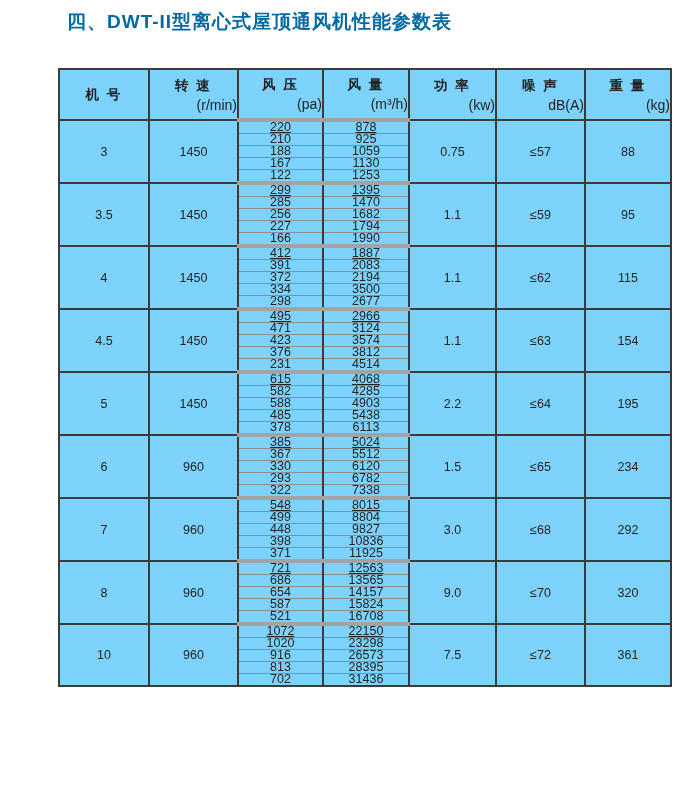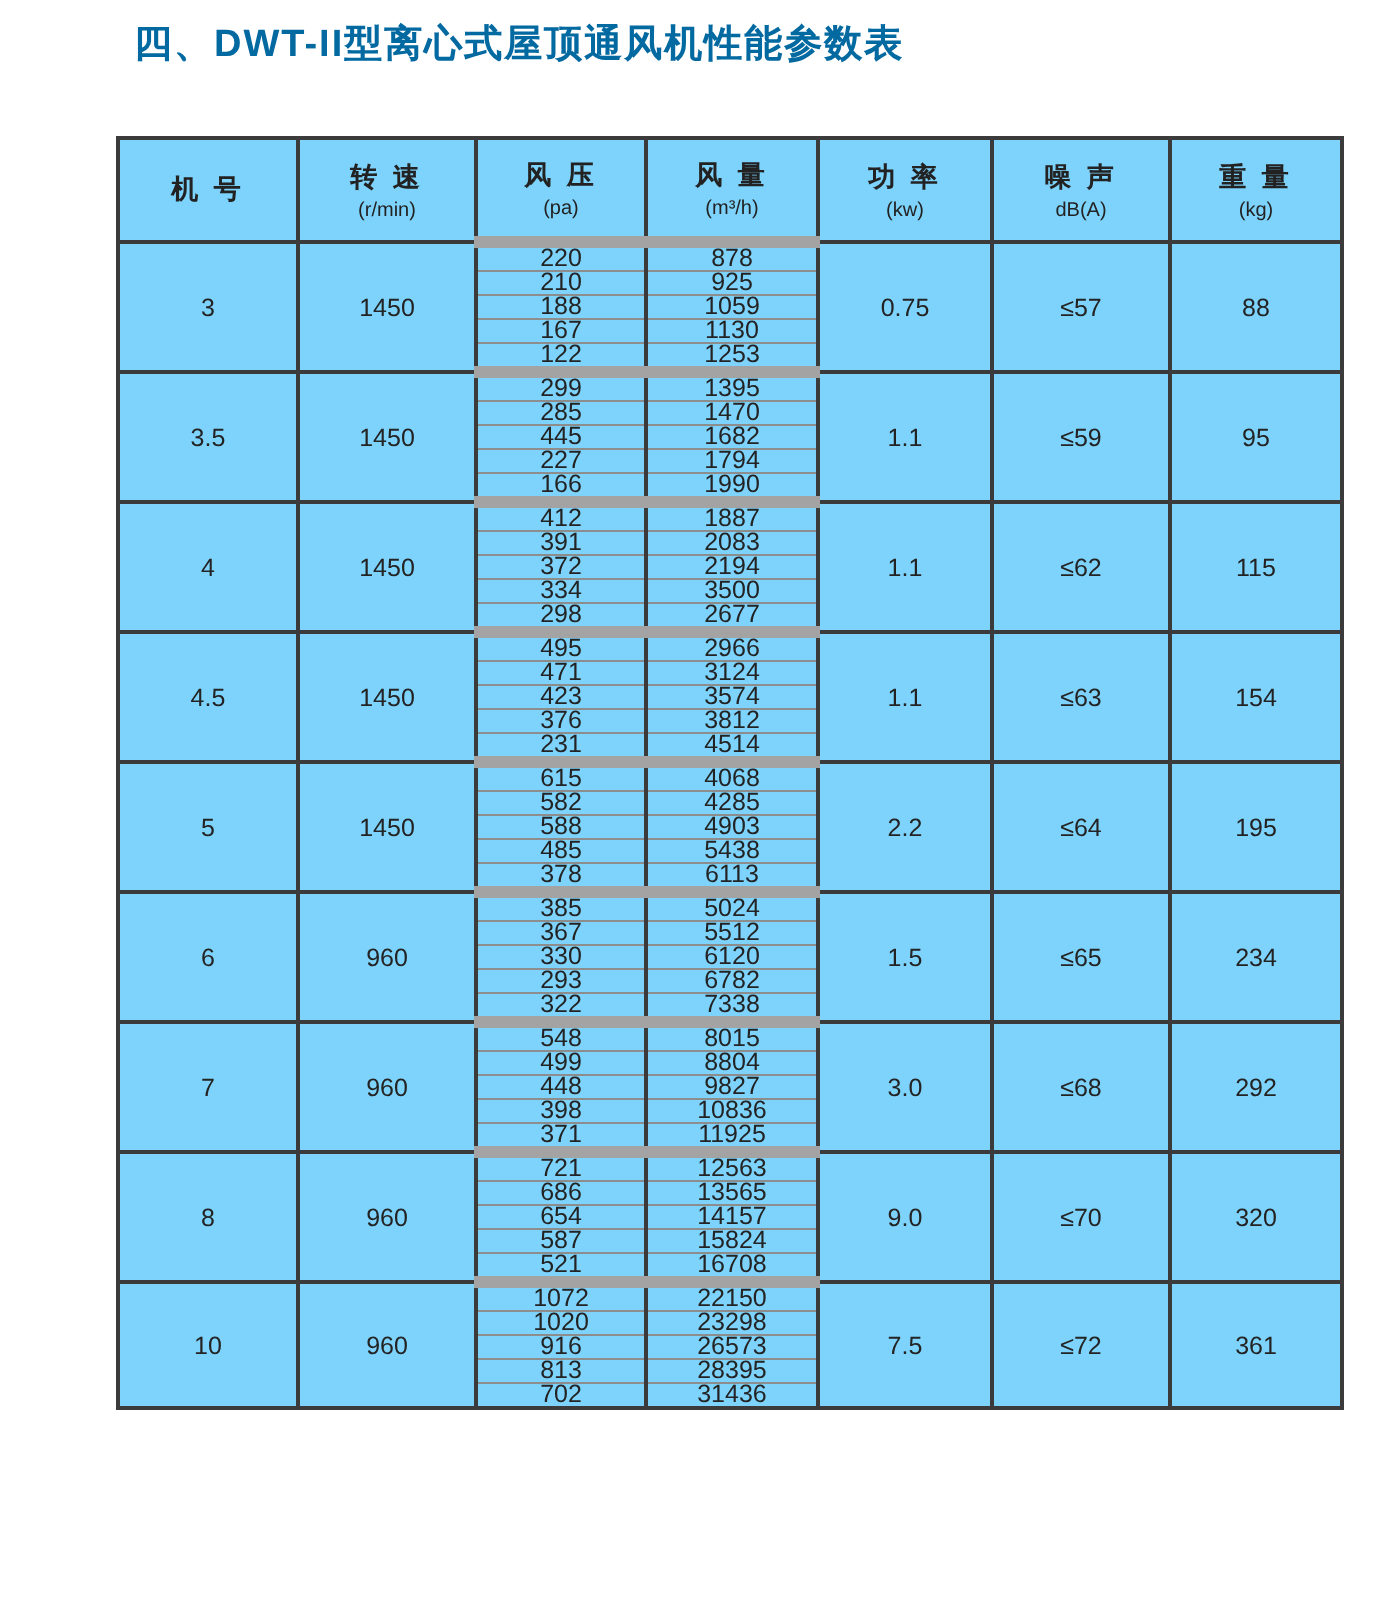--- a/index.html
+++ b/index.html
@@ -40,36 +40,37 @@
     height: 48px;
     font-size: 13.5px;
     font-weight: bold;
     color: #222;
   }
   .h-label {
     letter-spacing: 2px;
     white-space: pre;
   }
   .h-unit {
-    font-size: 10px;
+    font-size: 14px;
     font-weight: normal;
     margin-top: 2px;
     letter-spacing: 0;
+    text-align: right;
   }
   .perf-table td {
     font-size: 12.5px;
     color: #232323;
   }
   td.sub {
     height: 11px;
     line-height: 11px;
     border-top: 1px solid #8d8d8d;
     border-bottom: 1px solid #8d8d8d;
   }
-  td.sub.first { border-top: 6px solid #a3a3a3; }
+  td.sub.first { border-top: 4px solid #a3a3a3; text-decoration: underline; }
   td.sub.last  { border-bottom: 2px solid #3b3b3b; margin-left: 28px; }
 </style>
 </head>
 <body>
 
 <div class="page-title">四、DWT-II型离心式屋顶通风机性能参数表</div>
 
 <table class="perf-table">
   <colgroup>
     <col style="width:90px">
@@ -144,21 +145,21 @@
         <td class="sub first">1395</td>
         <td rowspan="5">1.1</td>
         <td rowspan="5">≤59</td>
         <td rowspan="5">95</td>
       </tr>
       <tr>
         <td class="sub">285</td>
         <td class="sub">1470</td>
       </tr>
       <tr>
-        <td class="sub">445</td>
+        <td class="sub">256</td>
         <td class="sub">1682</td>
       </tr>
       <tr>
         <td class="sub">227</td>
         <td class="sub">1794</td>
       </tr>
       <tr>
         <td class="sub last">166</td>
         <td class="sub last">1990</td>
       </tr>

